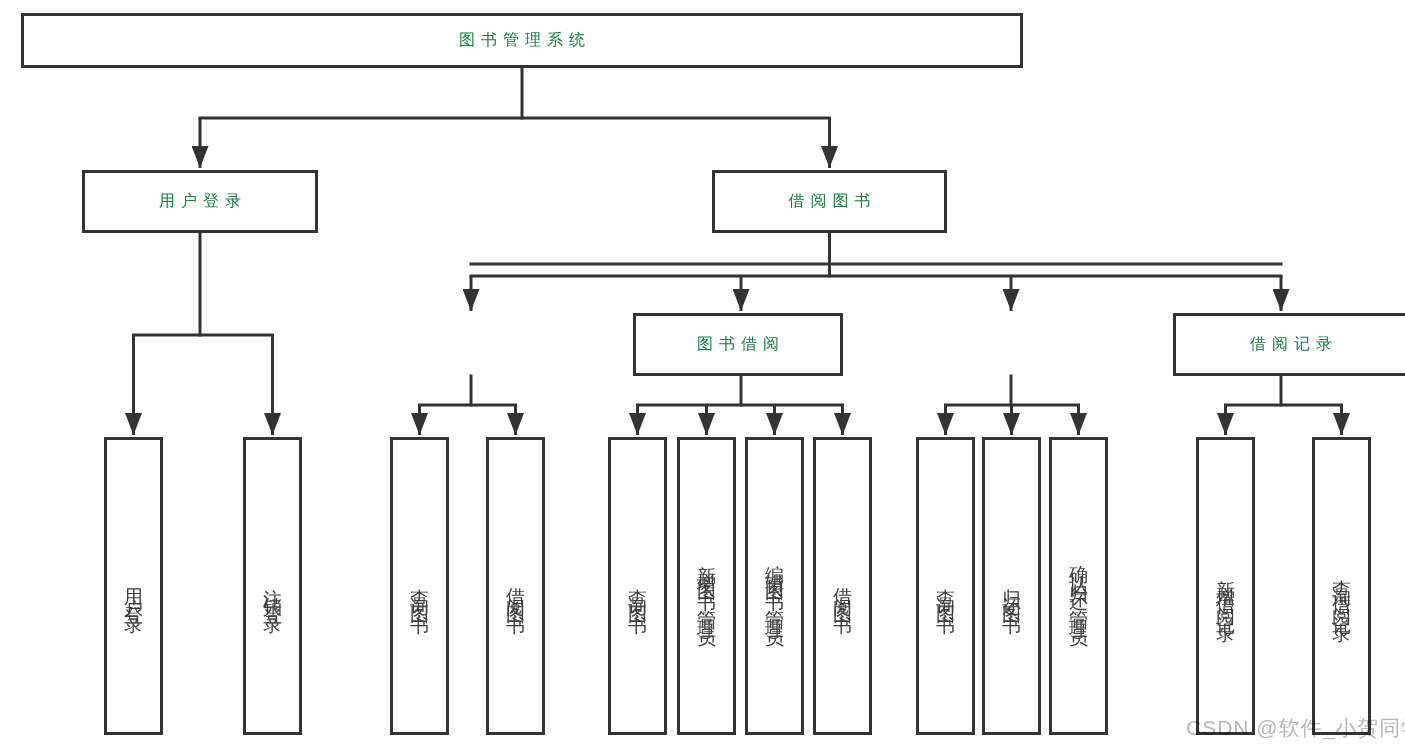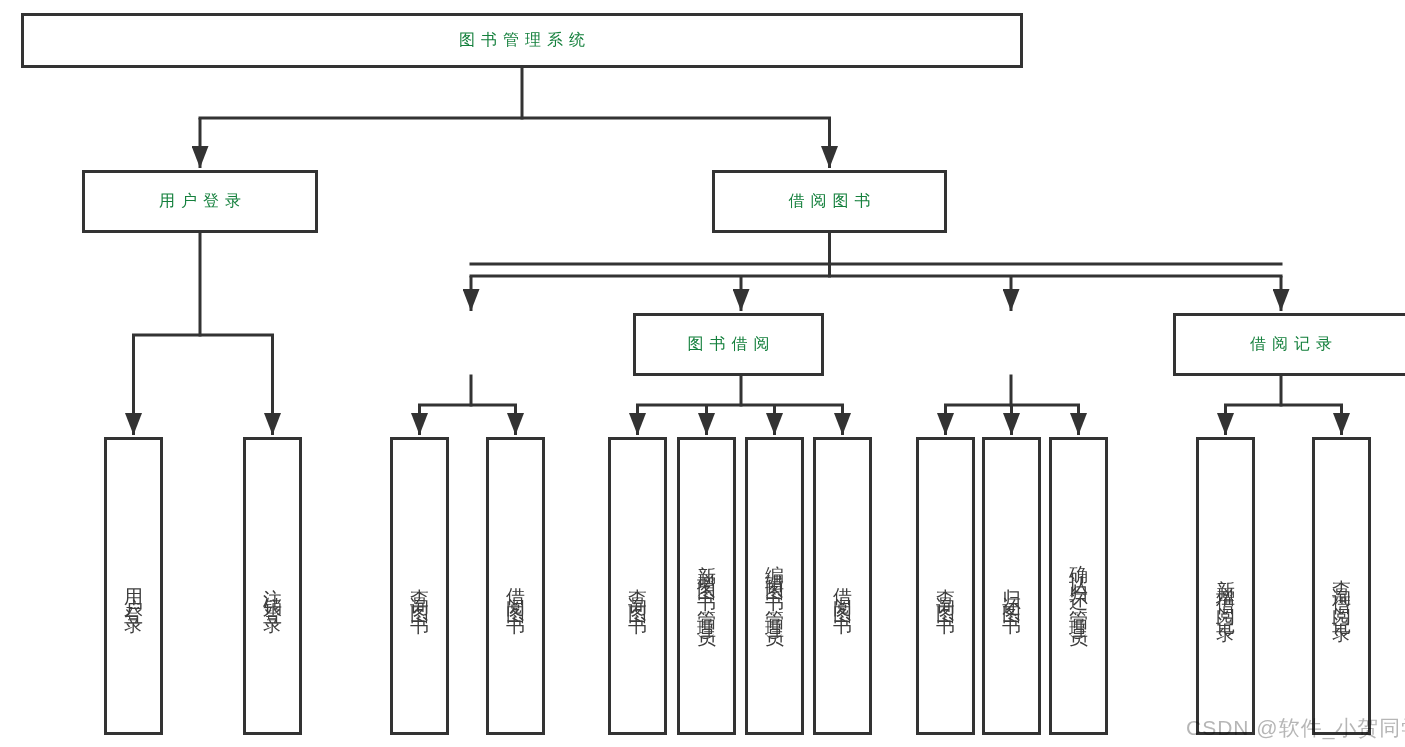--- a/index.html
+++ b/index.html
@@ -82,21 +82,21 @@
     <span class="hl">图书管理系统</span>
   </div>
 
   <div class="box" style="left:82px;top:170px;width:236px;height:63px">
     <span class="hl">用户登录</span>
   </div>
   <div class="box" style="left:712px;top:170px;width:235px;height:63px">
     <span class="hl">借阅图书</span>
   </div>
 
-  <div class="box" style="left:633px;top:313px;width:191px;height:63px">
+  <div class="box" style="left:633px;top:313px;width:210px;height:63px">
     <span class="hl">图书借阅</span>
   </div>
   <div class="box" style="left:1173px;top:313px;width:236px;height:63px">
     <span class="hl">借阅记录</span>
   </div>
 
   <div class="box" style="left:104px;top:437px;width:59px;height:298px">
     <span class="vl">用户登录</span>
   </div>
   <div class="box" style="left:243px;top:437px;width:59px;height:298px">

